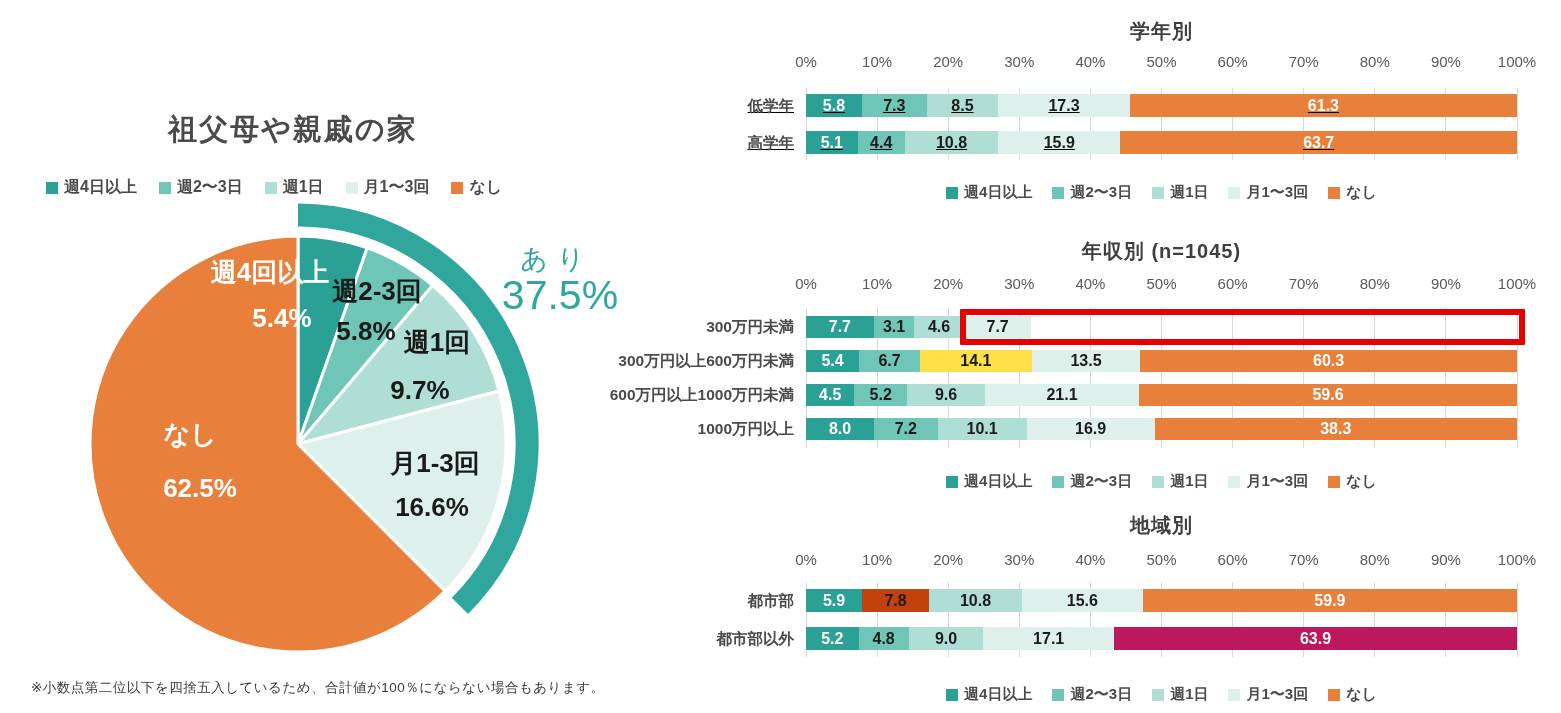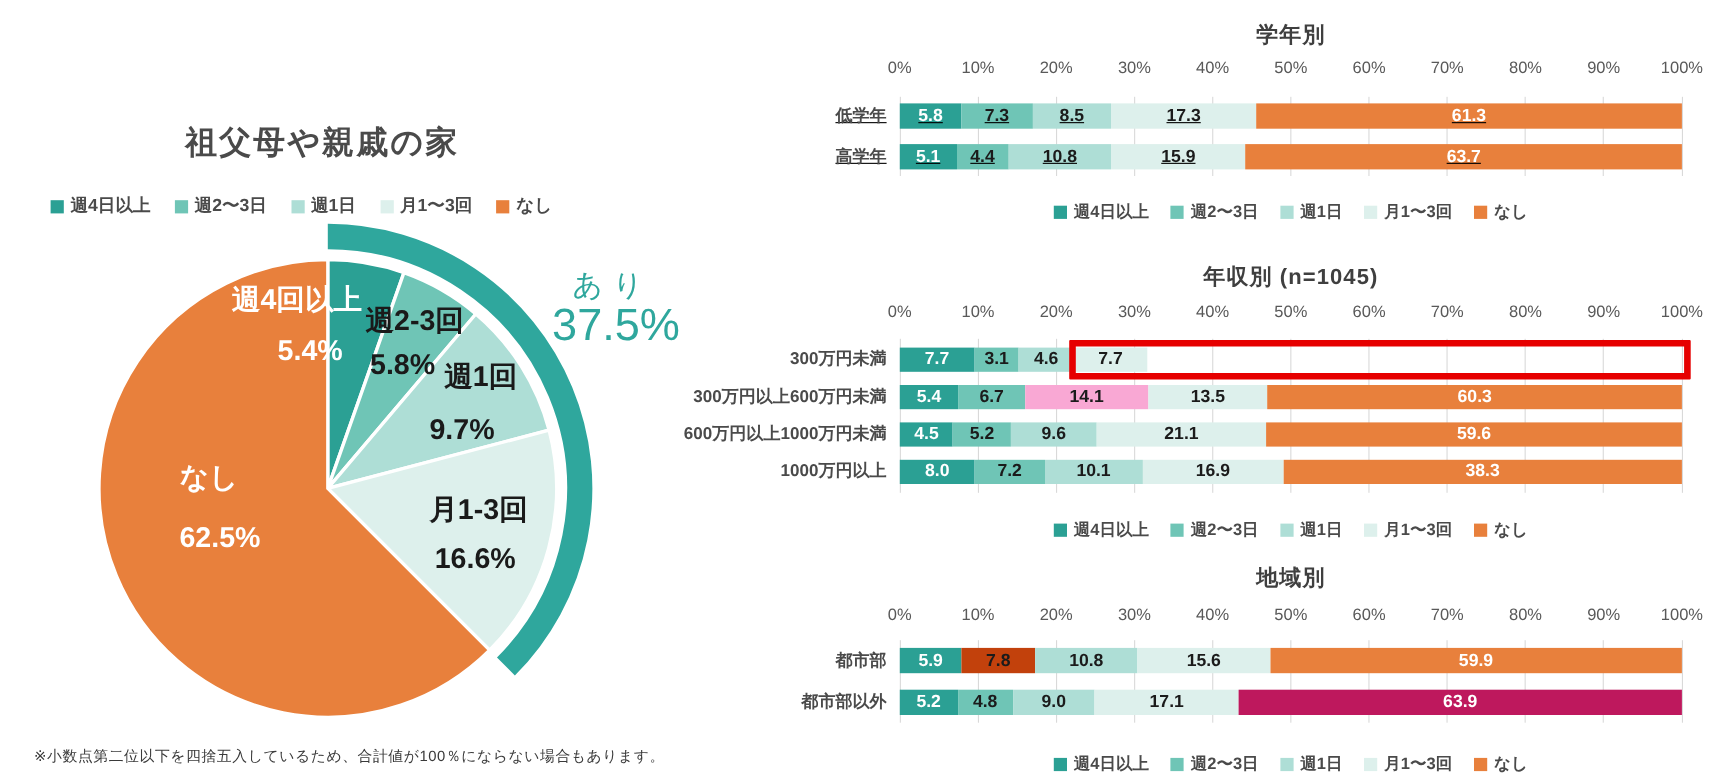--- a/index.html
+++ b/index.html
@@ -47,21 +47,21 @@
   .annotation { position: absolute; text-align: center; color: #2fa79d; white-space: nowrap; }
   #ann-label { left: 497px; top: 241px; width: 120px; font-size: 27px; letter-spacing: 9px; }
   #ann-value { left: 480px; top: 272px; width: 160px; font-size: 41px; }
 
   #footnote {
     position: absolute; left: 31px; top: 679px;
     font-size: 13.5px; color: #3a3a3a; letter-spacing: 0.5px; white-space: nowrap;
   }
 
   
-  #right-panel { position: absolute; left: 586px; top: 0; width: 960px; height: 713px; }
+  #right-panel { position: absolute; left: 574px; top: 0; width: 960px; height: 713px; }
 
   .bar-chart-block { position: absolute; left: 0; width: 943px; }
   #chart-block-1 { top: 18px; }
   #chart-block-2 { top: 238px; }
   #chart-block-3 { top: 512px; }
 
   .bar-title {
     margin-left: 232px; width: 711px; height: 26px;
     text-align: center; font-size: 20px; font-weight: bold; color: #3f3f3f;
     letter-spacing: 1px;
@@ -306,21 +306,21 @@
             </div>
             <div class="red-box" style="left: calc(23.1% - 10px);"></div>
           </div>
           <div class="bar-row">
             <div class="bar-seg" style="flex-grow: 5.4; background: rgb(43, 160, 148);">
               <span class="v-white">5.4</span>
             </div>
             <div class="bar-seg" style="flex-grow: 6.7; background: rgb(111, 197, 182);">
               <span class="v-dark">6.7</span>
             </div>
-            <div class="bar-seg" style="flex-grow: 14.1; background: #f9a8d4;">
+            <div class="bar-seg" style="flex-grow: 14.1; background: #fde047;">
               <span class="v-dark">14.1</span>
             </div>
             <div class="bar-seg" style="flex-grow: 13.5; background: rgb(221, 240, 236);">
               <span class="v-dark">13.5</span>
             </div>
             <div class="bar-seg" style="flex-grow: 60.3; background: rgb(232, 128, 60);">
               <span class="v-white">60.3</span>
             </div>
           </div>
           <div class="bar-row">

